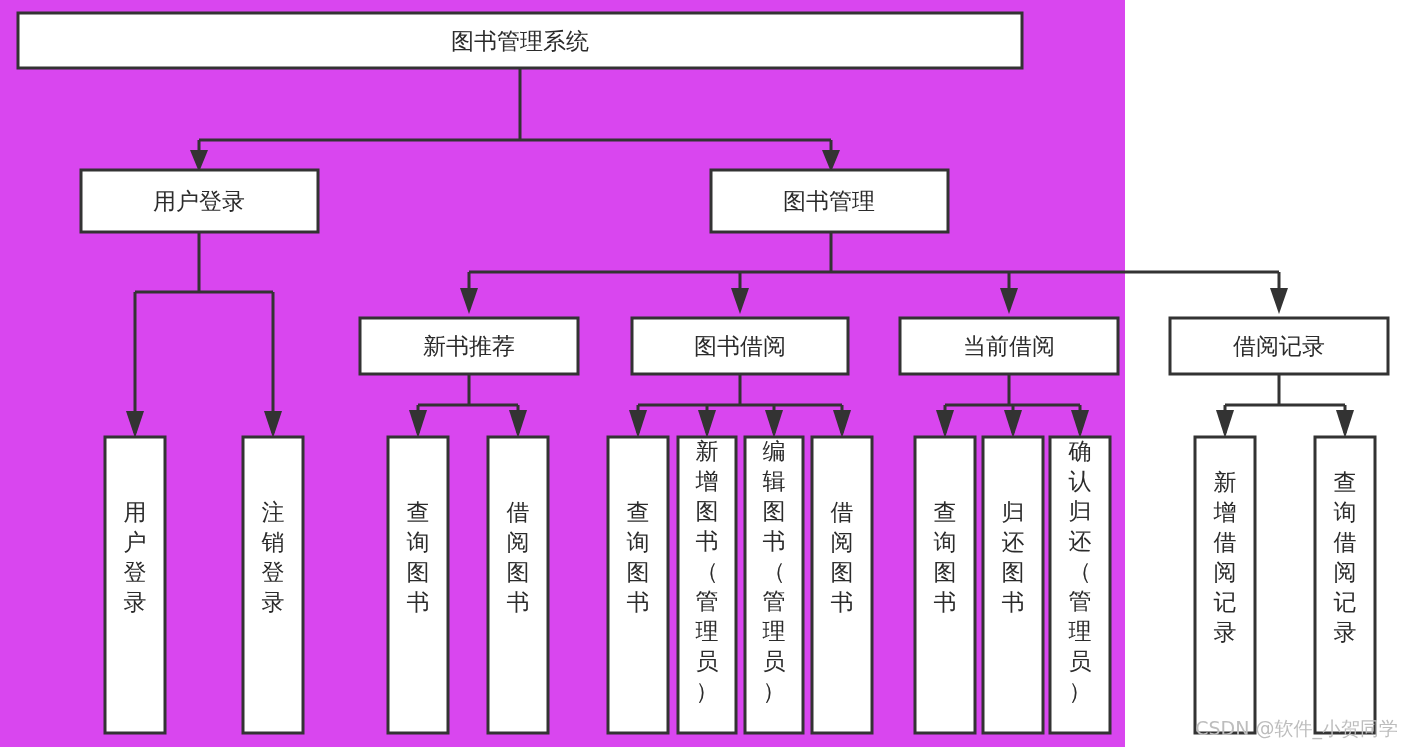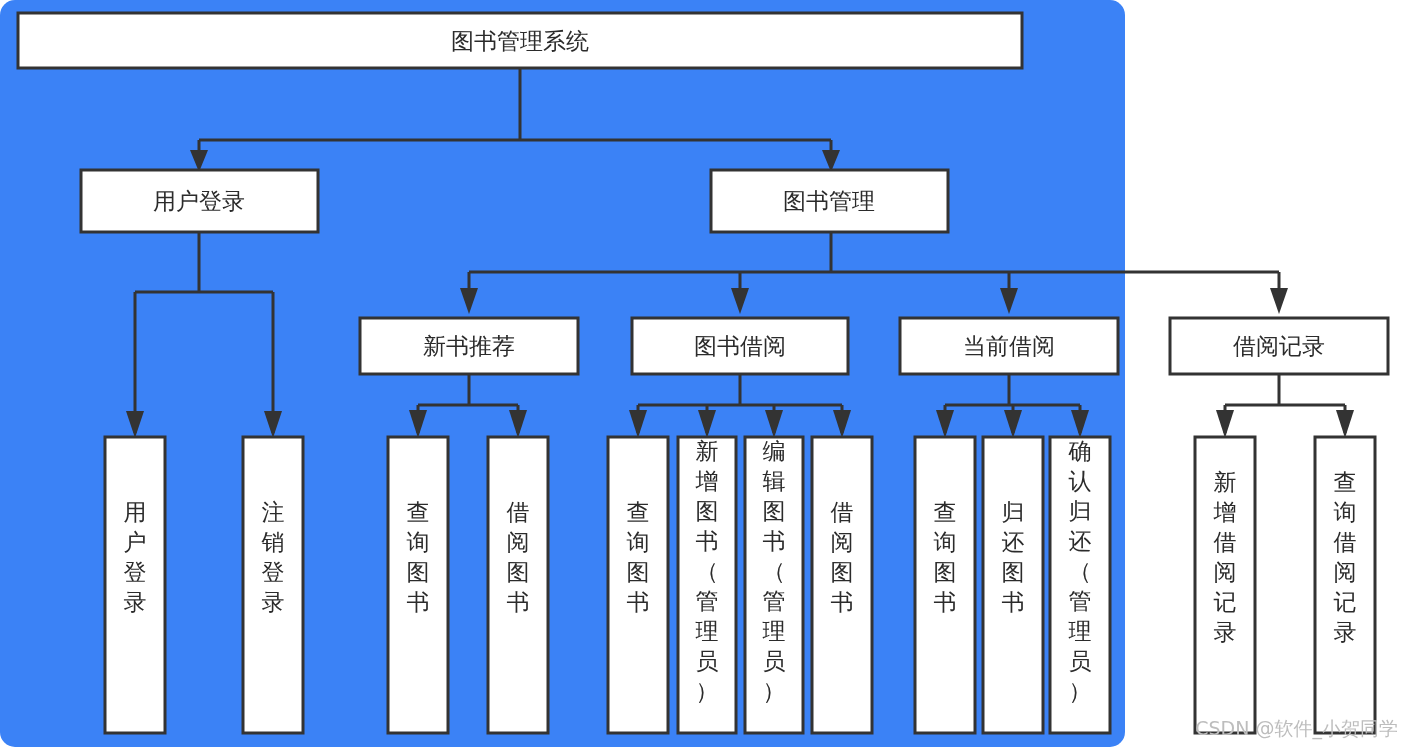--- a/index.html
+++ b/index.html
@@ -10,22 +10,21 @@
   body {
     width: 1405px;
     height: 747px;
     font-family: "DejaVu Sans", "Liberation Sans", sans-serif;
     overflow: hidden;
   }
   #diagram-root {
     position: relative;
     width: 1125px;
     height: 747px;
-    background: #3b82f6;
-    border-radius: 15px;
+    background: #d946ef;
   }
   svg#flowchart {
     position: absolute;
     top: 0;
     left: 0;
     width: 1405px;
     height: 747px;
     display: block;
   }
   .node-rect {

